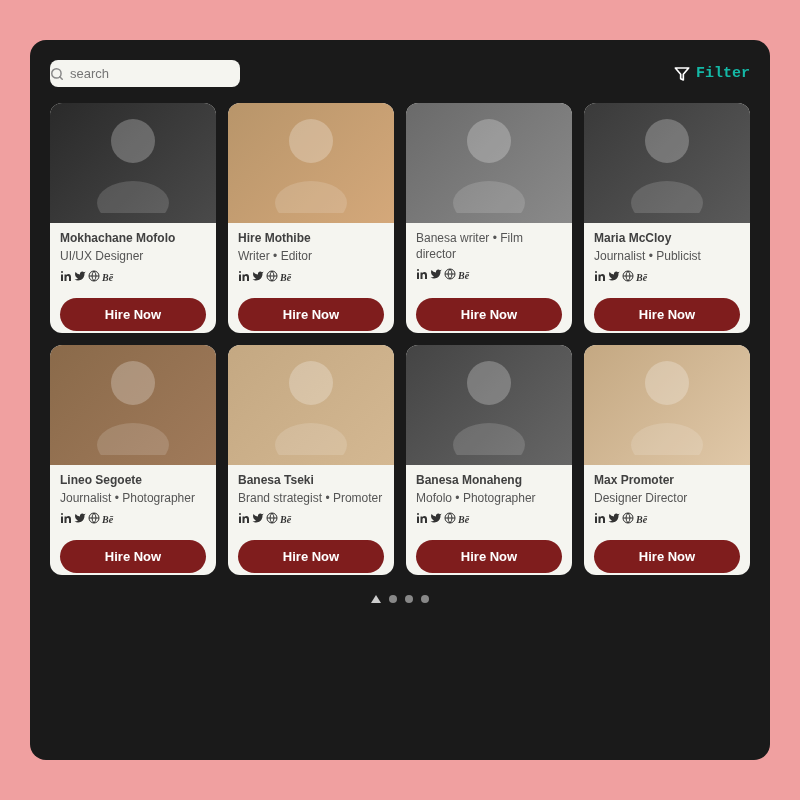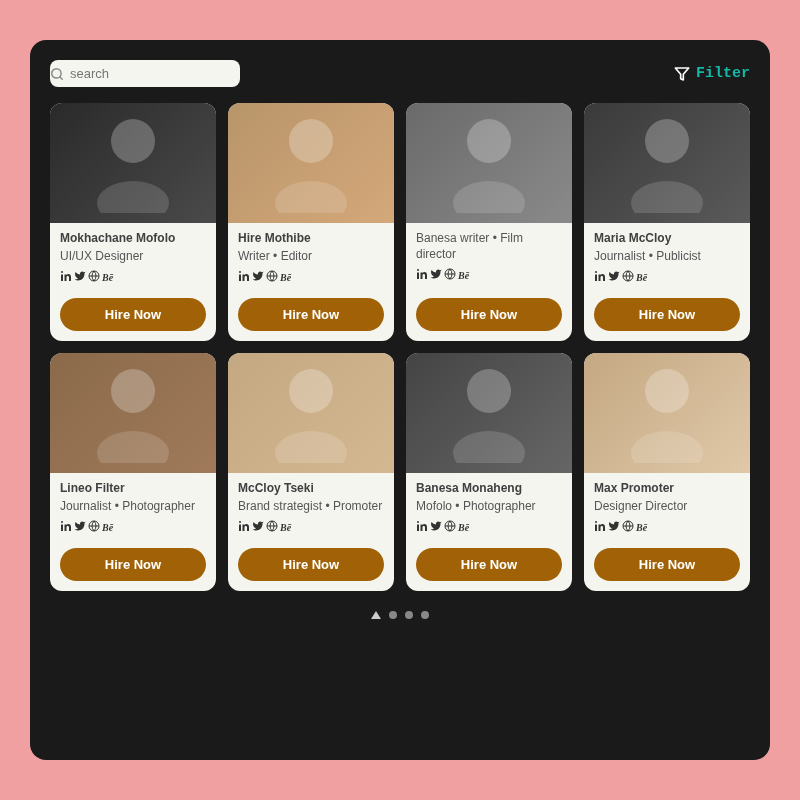--- a/index.html
+++ b/index.html
@@ -103,22 +103,22 @@
       gap: 2px;
       margin-top: 4px;
       align-items: center;
     }
     .social-icon {
       font-size: 11px;
       color: #333;
       cursor: pointer;
     }
     .hire-btn {
-      margin: 6px 10px 10px 10px;
-      background: #a16207;
+      margin: 6px 10px 2px 10px;
+      background: #7f1d1d;
       color: #fff;
       border: none;
       border-radius: 50px;
       padding: 9px 0;
       font-size: 13px;
       font-weight: 600;
       cursor: pointer;
       width: calc(100% - 20px);
       text-align: center;
     }
@@ -285,21 +285,21 @@
         <button class="hire-btn">Hire Now</button>
       </div>
       <div class="card">
         <div class="portrait photo-5">
       <svg width="80" height="100" viewBox="0 0 80 100">
         <circle cx="40" cy="28" r="22" fill="rgba(255,255,255,0.25)"></circle>
         <ellipse cx="40" cy="90" rx="36" ry="22" fill="rgba(255,255,255,0.15)"></ellipse>
       </svg>
     </div>
         <div class="card-body">
-          <div class="card-name">Lineo Filter</div>
+          <div class="card-name">Lineo Segoete</div>
           <div class="card-role">Journalist • Photographer</div>
           <div class="card-icons">
             <span class="social-icon"><svg width="12" height="12" viewBox="0 0 24 24" fill="#333">
                 <rect x="2" y="9" width="4" height="13"></rect>
                 <circle cx="4" cy="4" r="2"></circle>
                 <path d="M13 9h-4v13h4v-7c0-2 1-3 2.5-3s2.5 1 2.5 3v7h4v-8c0-4-2-6-5-6-1.5 0-3 .8-4 2V9z"></path>
               </svg></span>
             <span class="social-icon"><svg width="12" height="12" viewBox="0 0 24 24" fill="#333">
                 <path d="M23 3a10.9 10.9 0 01-3.14 1.53A4.48 4.48 0 0012 8v1A10.66 10.66 0 013 4s-4 9 5 13a11.64 11.64 0 01-7 2c9 5 20 0 20-11.5a4.5 4.5 0 00-.08-.83A7.72 7.72 0 0023 3z"></path>
               </svg></span>
@@ -314,21 +314,21 @@
         <button class="hire-btn">Hire Now</button>
       </div>
       <div class="card">
         <div class="portrait photo-6">
       <svg width="80" height="100" viewBox="0 0 80 100">
         <circle cx="40" cy="28" r="22" fill="rgba(255,255,255,0.25)"></circle>
         <ellipse cx="40" cy="90" rx="36" ry="22" fill="rgba(255,255,255,0.15)"></ellipse>
       </svg>
     </div>
         <div class="card-body">
-          <div class="card-name">McCloy Tseki</div>
+          <div class="card-name">Banesa Tseki</div>
           <div class="card-role">Brand strategist • Promoter</div>
           <div class="card-icons">
             <span class="social-icon"><svg width="12" height="12" viewBox="0 0 24 24" fill="#333">
                 <rect x="2" y="9" width="4" height="13"></rect>
                 <circle cx="4" cy="4" r="2"></circle>
                 <path d="M13 9h-4v13h4v-7c0-2 1-3 2.5-3s2.5 1 2.5 3v7h4v-8c0-4-2-6-5-6-1.5 0-3 .8-4 2V9z"></path>
               </svg></span>
             <span class="social-icon"><svg width="12" height="12" viewBox="0 0 24 24" fill="#333">
                 <path d="M23 3a10.9 10.9 0 01-3.14 1.53A4.48 4.48 0 0012 8v1A10.66 10.66 0 013 4s-4 9 5 13a11.64 11.64 0 01-7 2c9 5 20 0 20-11.5a4.5 4.5 0 00-.08-.83A7.72 7.72 0 0023 3z"></path>
               </svg></span>

